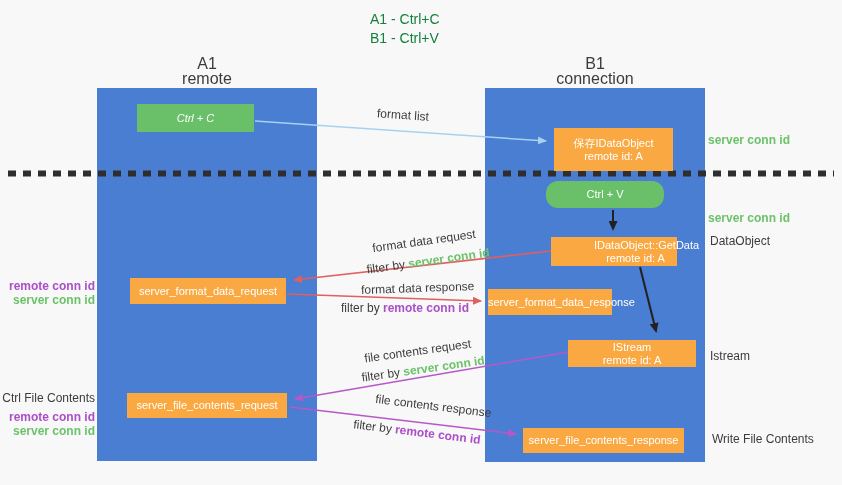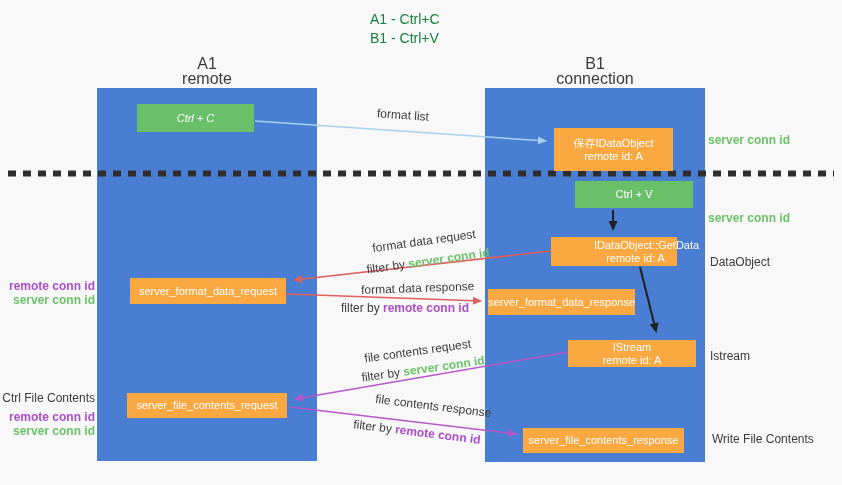--- a/index.html
+++ b/index.html
@@ -79,34 +79,34 @@
 
   <div class="node green" style="left:137px;top:104px;width:117px;height:28px;font-style:italic;">
     <div class="l1">Ctrl + C</div>
   </div>
 
   <div class="node orange" style="left:554px;top:128px;width:119px;height:43px;">
     <div class="l1">保存IDataObject</div>
     <div class="l2">remote id: A</div>
   </div>
 
-  <div class="node green" style="left:575px;top:181px;width:118px;height:27px;">
+  <div class="node green" style="left:546px;top:181px;width:118px;height:27px;border-radius:12px;">
     <div class="l1">Ctrl + V</div>
   </div>
 
   <div class="node orange" style="left:551px;top:237px;width:126px;height:29px;padding-left:43px;">
     <div class="l1">IDataObject::GetData</div>
     <div class="l2">remote id: A</div>
   </div>
 
   <div class="node orange" style="left:130px;top:278px;width:156px;height:26px;">
     <div class="l1">server_format_data_request</div>
   </div>
 
-  <div class="node orange" style="left:488px;top:289px;width:147px;height:26px;text-align:right;">
+  <div class="node orange" style="left:488px;top:289px;width:124px;height:26px;text-align:right;">
     <div class="l1">server_format_data_response</div>
   </div>
 
   <div class="node orange" style="left:568px;top:340px;width:128px;height:27px;">
     <div class="l1">IStream</div>
     <div class="l2">remote id: A</div>
   </div>
 
   <div class="node orange" style="left:523px;top:428px;width:161px;height:25px;">
     <div class="l1">server_file_contents_response</div>
@@ -133,21 +133,21 @@
     <span>filter by </span><span class="green-txt">server conn id</span>
   </div>
 
   <div class="abs edge-label rot-p7" style="left:375px;top:399px;">file contents response</div>
   <div class="abs edge-label rot-p7" style="left:353px;top:425px;">
     <span>filter by </span><span class="purple-txt">remote conn id</span>
   </div>
 
   <div class="abs side-label green-txt" style="left:708px;top:133px;">server conn id</div>
   <div class="abs side-label green-txt" style="left:708px;top:211px;">server conn id</div>
-  <div class="abs side-label dark-txt" style="left:710px;top:255px;">DataObject</div>
+  <div class="abs side-label dark-txt" style="left:710px;top:234px;">DataObject</div>
   <div class="abs side-label dark-txt" style="left:710px;top:349px;">Istream</div>
   <div class="abs side-label dark-txt" style="left:712px;top:432px;">Write File Contents</div>
 
   <div class="abs side-label side-left purple-txt" style="left:0px;top:279px;">remote conn id</div>
   <div class="abs side-label side-left green-txt" style="left:0px;top:293px;">server conn id</div>
   <div class="abs side-label side-left dark-txt" style="left:0px;top:391px;">Ctrl File Contents</div>
   <div class="abs side-label side-left purple-txt" style="left:0px;top:410px;">remote conn id</div>
   <div class="abs side-label side-left green-txt" style="left:0px;top:424px;">server conn id</div>
 
 </div>

